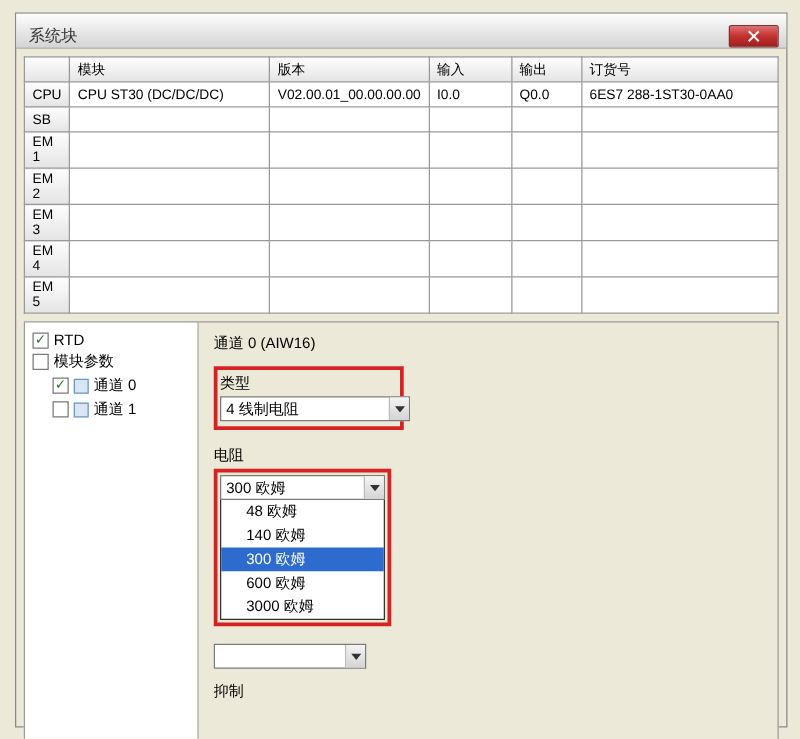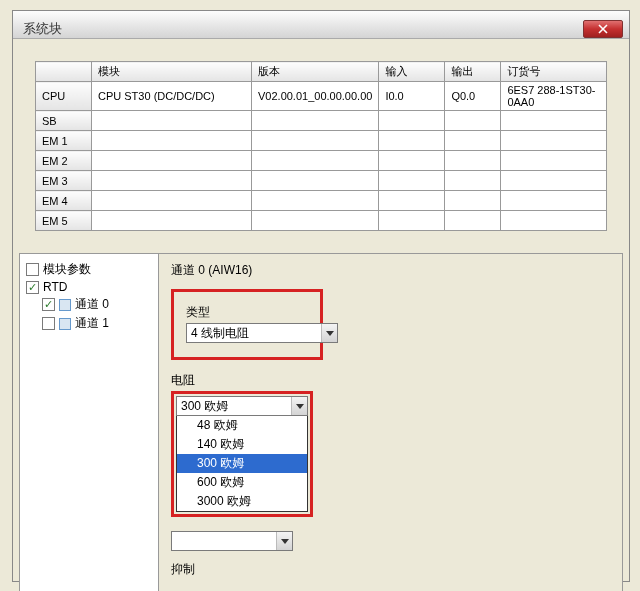--- a/index.html
+++ b/index.html
@@ -2,42 +2,42 @@
 <html><head>
 <meta charset="utf-8">
 <style>
 *{box-sizing:border-box;margin:0;padding:0;font-family:"Microsoft YaHei","SimSun",Arial,sans-serif;font-size:12px}
 body{background:#ece9d8;width:640px;height:591px;position:relative;overflow:hidden}
 .dialog{position:absolute;left:12px;top:10px;width:618px;height:572px;background:#ece9d8;border:1px solid #888}
 .titlebar{height:28px;background:linear-gradient(to bottom,#fdfdfd 0%,#e8e8e8 50%,#d4d4d4 100%);border-bottom:1px solid #aaa;display:flex;align-items:flex-end;padding:0 4px}
 .titlebar .title{flex:1;padding-left:6px;color:#333;font-size:13px}
 .close-btn{width:40px;height:18px;background:linear-gradient(to bottom,#e07070 0%,#c53030 50%,#a02020 100%);border:1px solid #803030;border-radius:2px;color:#fff;display:flex;align-items:center;justify-content:center;cursor:pointer;margin-right:2px}
 .close-btn svg{width:10px;height:10px}
-.table-wrap{margin:22px}
+.table-wrap{margin:6px}
 table{border-collapse:collapse;width:100%;background:#fff}
 th,td{border:1px solid #999;padding:2px 6px;height:20px;text-align:left;background:#fff;font-size:11px}
 th{background:linear-gradient(to bottom,#fdfdfd,#e4e4e4);font-weight:normal}
-td.rowhdr{background:linear-gradient(to bottom,#fdfdfd,#e4e4e4);width:56px}
+td.rowhdr{background:linear-gradient(to bottom,#fdfdfd,#e4e4e4);width:36px}
 td.sel{background:#fff;border:2px solid #3870c7}
 .body-area{display:flex;margin:0 6px 6px 6px;height:370px}
 .tree{width:140px;border:1px solid #999;background:#fff;padding:6px}
 .tree .node{display:flex;align-items:center;gap:4px;padding:1px 0;cursor:pointer}
 .tree .checkbox{width:13px;height:13px;border:1px solid #7a7a7a;background:#fff;display:flex;align-items:center;justify-content:center}
 .tree .checkbox.checked::after{content:"✓";color:#2a7a2a;font-size:11px;line-height:1}
 .tree .lvl1{padding-left:16px}
 .tree .file-ico{width:12px;height:12px;background:#d9e6f2;border:1px solid #6699cc}
 .panel{flex:1;border:1px solid #999;border-left:none;background:#ece9d8;padding:8px 12px;position:relative;overflow:hidden}
 .panel-title{font-weight:normal;margin-bottom:10px}
 .field{margin-bottom:12px}
 .field label{display:block;margin-bottom:2px}
 .select{height:20px;border:1px solid #7a7a7a;background:#fff;display:flex;align-items:center;position:relative}
 .select .val{flex:1;padding:0 4px}
 .select .arrow{width:16px;height:18px;border-left:1px solid #bbb;background:linear-gradient(to bottom,#f4f4f4,#d4d4d4);display:flex;align-items:center;justify-content:center}
 .select .arrow::after{content:"";border-left:4px solid transparent;border-right:4px solid transparent;border-top:5px solid #333}
-.red-box{border:3px solid #d62222;padding:12px;width:152px}
+.red-box{border:3px solid #d62222;padding:2px;width:152px}
 .dropdown-list{border:1px solid #333;background:#fff;width:132px;margin-top:-1px}
 .dropdown-list .opt{padding:1px 20px;cursor:pointer}
 .dropdown-list .opt.sel{background:#2d6bcf;color:#fff}
 .orphan-select{margin-top:14px;width:122px}
 </style>
 </head>
 <body>
 
 <div class="dialog">
 
@@ -119,26 +119,26 @@
             <td></td>
             <td></td>
           </tr>
         </tbody>
     </table>
   </div>
 
   <div class="body-area">
     <div class="tree">
       <div class="node">
+        <span class="checkbox checked" id="cb-rtd"></span>
+        <span>RTD</span>
+      </div>
+      <div class="node">
         <span class="checkbox" id="cb-root"></span>
         <span>模块参数</span>
-      </div>
-      <div class="node">
-        <span class="checkbox checked" id="cb-rtd"></span>
-        <span>RTD</span>
       </div>
       <div class="node lvl1">
         <span class="checkbox checked" id="cb-ch0"></span>
         <span class="file-ico"></span>
         <span>通道 0</span>
       </div>
       <div class="node lvl1">
         <span class="checkbox" id="cb-ch1"></span>
         <span class="file-ico"></span>
         <span>通道 1</span>

